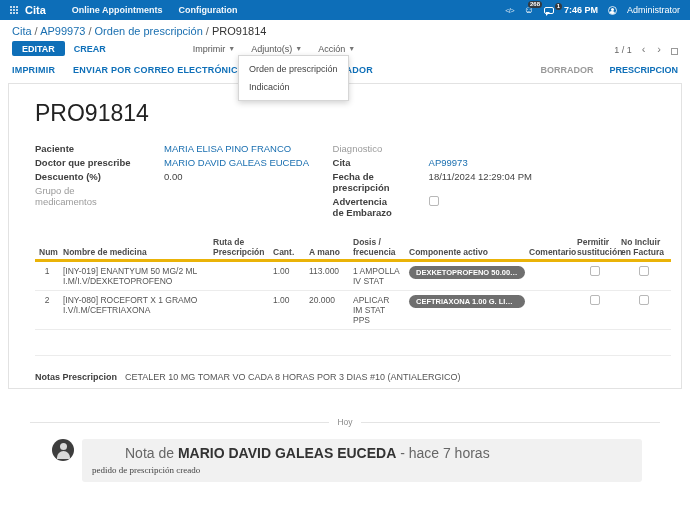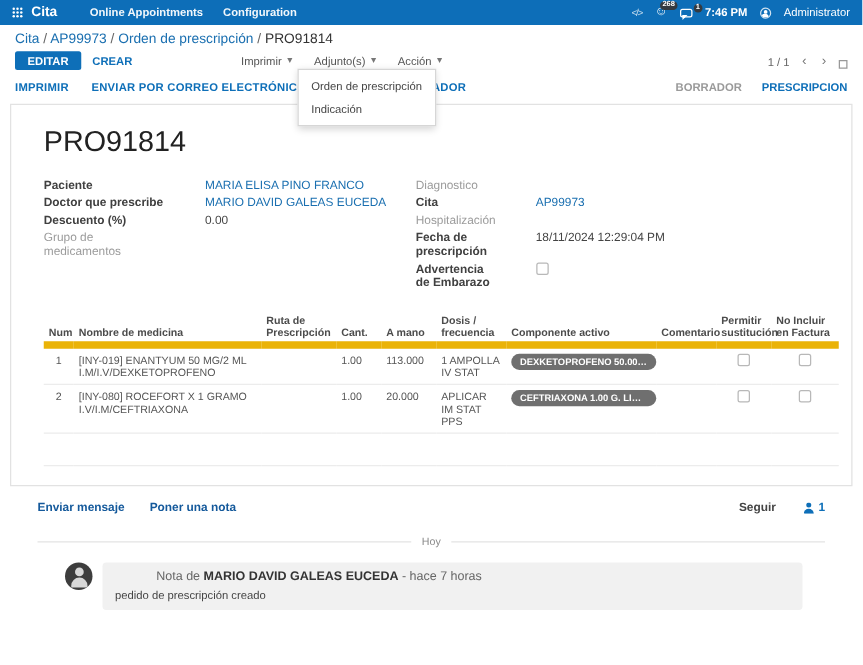--- a/index.html
+++ b/index.html
@@ -63,21 +63,21 @@
   .frow { display:flex; margin-bottom:3px; font-size:9.5px; line-height:11px; }
   .flabel { width:129px; flex:none; color:#404040; font-weight:bold; padding-right:8px; }
   .flabel.empty { color:#9b9b9b; font-weight:normal; }
   .fcol-right .flabel { width:96px; }
   .fvalue { color:#444; }
   .fvalue.link { color:#1a6fb0; cursor:pointer; }
   .checkbox { width:10px; height:10px; border:1px solid #b8b8b8; border-radius:2px; background:#fff; cursor:pointer; }
 
   table.lines { width:100%; border-collapse:collapse; margin-top:14px; font-size:8.5px; color:#555; table-layout:fixed; }
   table.lines th { text-align:left; font-weight:bold; color:#4c4c4c; padding:2px 4px;
-    border-bottom:6px solid #eab308; vertical-align:bottom; line-height:10px; }
+    border-bottom:3px solid #eab308; vertical-align:bottom; line-height:10px; }
   table.lines td { padding:4px 4px; border-top:1px solid #ececec; vertical-align:top; line-height:10px; }
   table.lines tr:first-child td { border-top:none; }
   .col-num{width:24px;} .col-name{width:150px;} .col-route{width:60px;} .col-qty{width:36px;}
   .col-hand{width:44px;} .col-dose{width:56px;} .col-comp{width:120px;} .col-comment{width:48px;}
   .col-sub{width:44px;} .col-ninv{width:54px;}
   .t-right { text-align:left; }
   .t-center { text-align:center; }
   .pill { display:inline-block; background:#6f6f6f; color:#fff; border-radius:9px;
     padding:1.5px 7px; font-size:7.5px; font-weight:bold; white-space:nowrap; max-width:116px;
     overflow:hidden; text-overflow:ellipsis; }
@@ -98,23 +98,23 @@
   .person-blue i { display:block; width:4px; height:4px; border-radius:50%; background:#0e6fb8; margin:0 auto; }
   .person-blue u { display:block; width:8px; height:4px; border-radius:4px 4px 0 0; background:#0e6fb8; margin:1px auto 0; }
   .day-divider { display:flex; align-items:center; margin:16px 0 12px; color:#8a8a8a; font-size:8.5px; }
   .day-divider::before,.day-divider::after { content:""; flex:1; border-top:1px solid #e4e4e4; }
   .day-divider span { padding:0 8px; }
   .message { display:flex; gap:8px; margin:0 18px 0 22px; }
   .avatar { width:22px; height:22px; border-radius:50%; background:#3d3d3d; flex:none; overflow:hidden; }
   .avatar i { display:block; width:7px; height:7px; border-radius:50%; background:#d8d8d8; margin:4px auto 1px; }
   .avatar u { display:block; width:13px; height:8px; border-radius:7px 7px 0 0; background:#d8d8d8; margin:0 auto; }
   .msg-card { background:#f1f1f1; border-radius:3px; padding:6px 10px 7px; flex:1; }
-  .msg-head { font-size:10px; color:#666;padding-left:33px; }
+  .msg-head { font-size:14px; color:#666;padding-left:33px; }
   .msg-author { font-weight:bold; color:#333; }
-  .msg-body { font-size:9px; color:#444; margin-top:4px; }
+  .msg-body { font-size:9px; color:#444; margin-top:4px;font-family:Liberation Serif, serif; }
 </style>
 </head>
 <body>
 
 <div class="topbar">
   <span class="apps-btn">
     <b></b>
       <b></b>
       <b></b>
       <b></b>
@@ -222,24 +222,20 @@
       </div>
     </div>
     <div class="fcol-right">
       <div class="frow">
         <span class="flabel empty">Diagnostico</span>
         <span class="fvalue"></span>
       </div>
       <div class="frow">
         <span class="flabel">Cita</span>
         <span class="fvalue link">AP99973</span>
-      </div>
-      <div class="frow">
-        <span class="flabel empty">Hospitalización</span>
-        <span class="fvalue"></span>
       </div>
       <div class="frow">
         <span class="flabel">Fecha de prescripción</span>
         <span class="fvalue">18/11/2024 12:29:04 PM</span>
       </div>
       <div class="frow" style="align-items:flex-start;">
         <span class="flabel" style="width:70px;">Advertencia de Embarazo</span>
         <span class="checkbox" style="margin-left:26px;"></span>
       </div>
     </div>
@@ -306,34 +302,20 @@
   <div class="notes-block">
     <span class="notes-label">Notas Prescripcion</span>
     <span class="notes-lines">
       <div>CETALER 10 MG TOMAR VO CADA 8 HORAS POR 3 DIAS #10 (ANTIALERGICO)</div>
 
     </span>
   </div>
 </div>
 
 <div class="chatter">
-  <div class="chatter-top">
-    <span class="chat-link">Enviar mensaje</span>
-    <span class="chat-link">Poner una nota</span>
-    <span class="follow-zone">
-      <span class="follow-btn">Seguir</span>
-      <span class="followers">
-        <span class="person-blue">
-            <i></i>
-            <u></u>
-          </span>
-        <span>1</span>
-      </span>
-    </span>
-  </div>
 
   <div class="day-divider">
     <span>Hoy</span>
   </div>
 
   <div class="message">
     <span class="avatar">
         <i></i>
         <u></u>
       </span>

